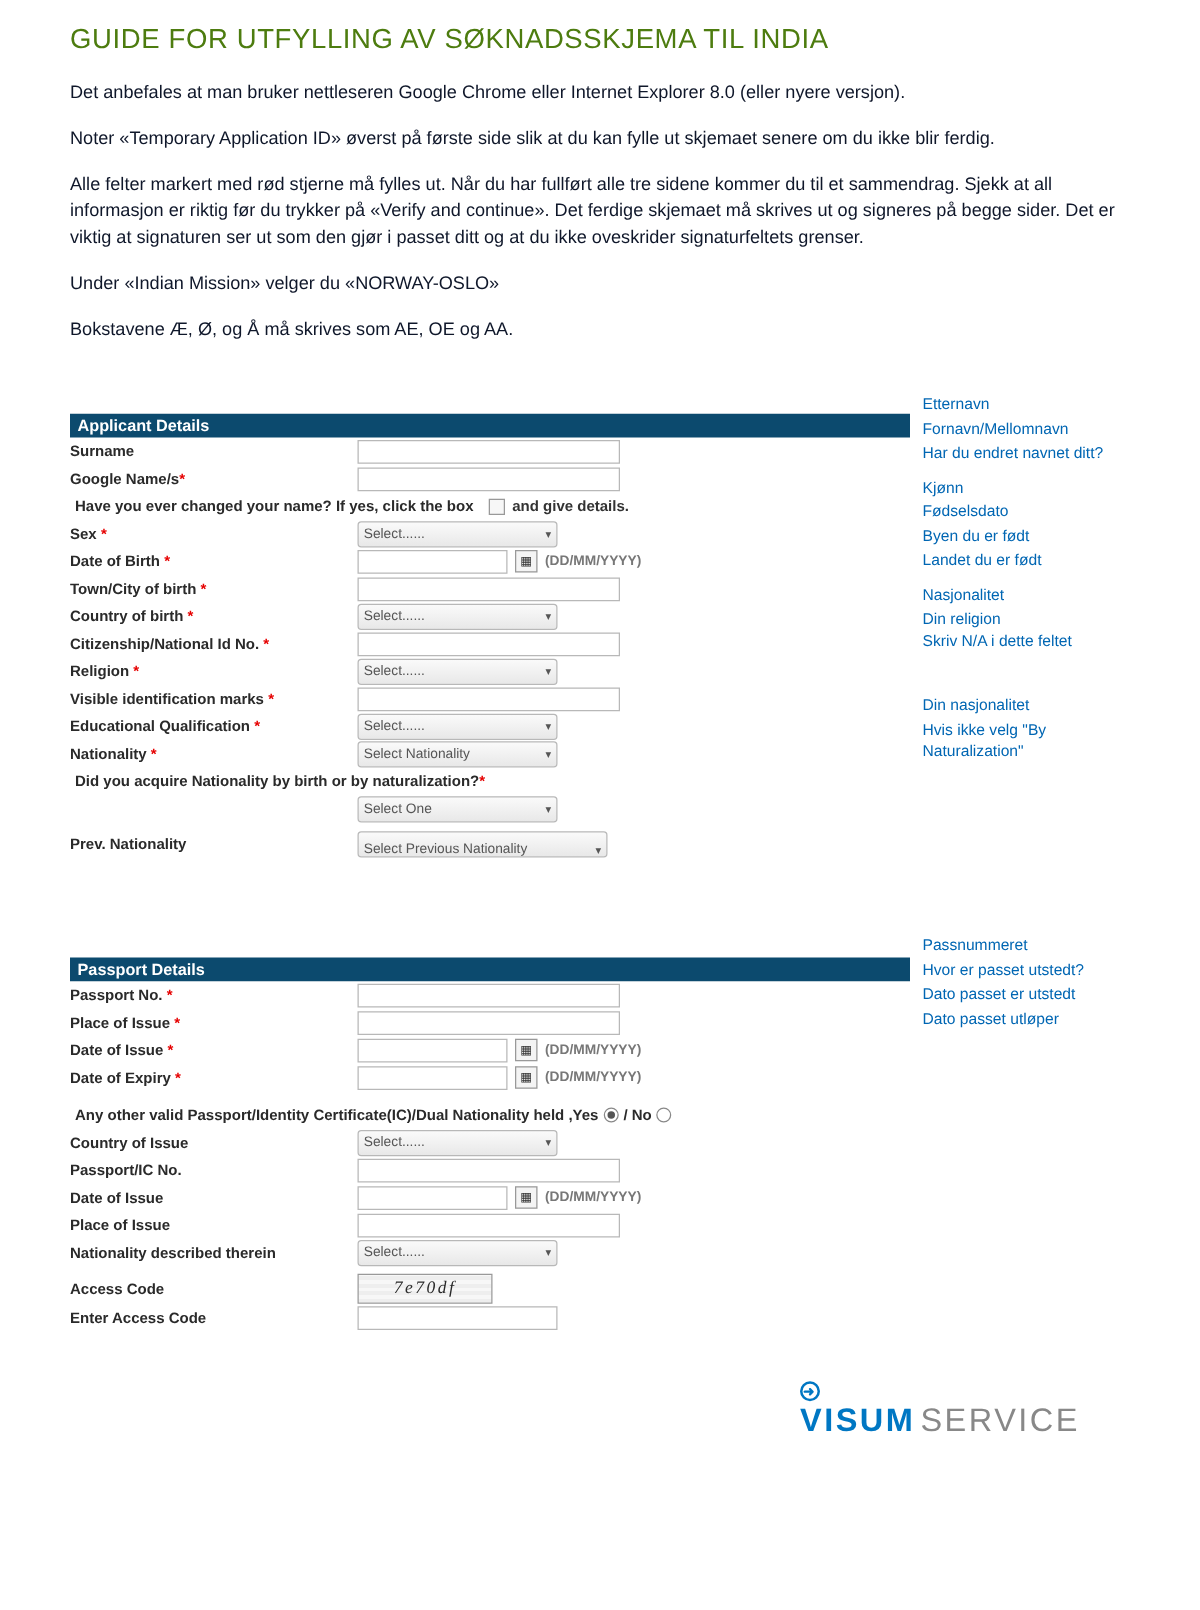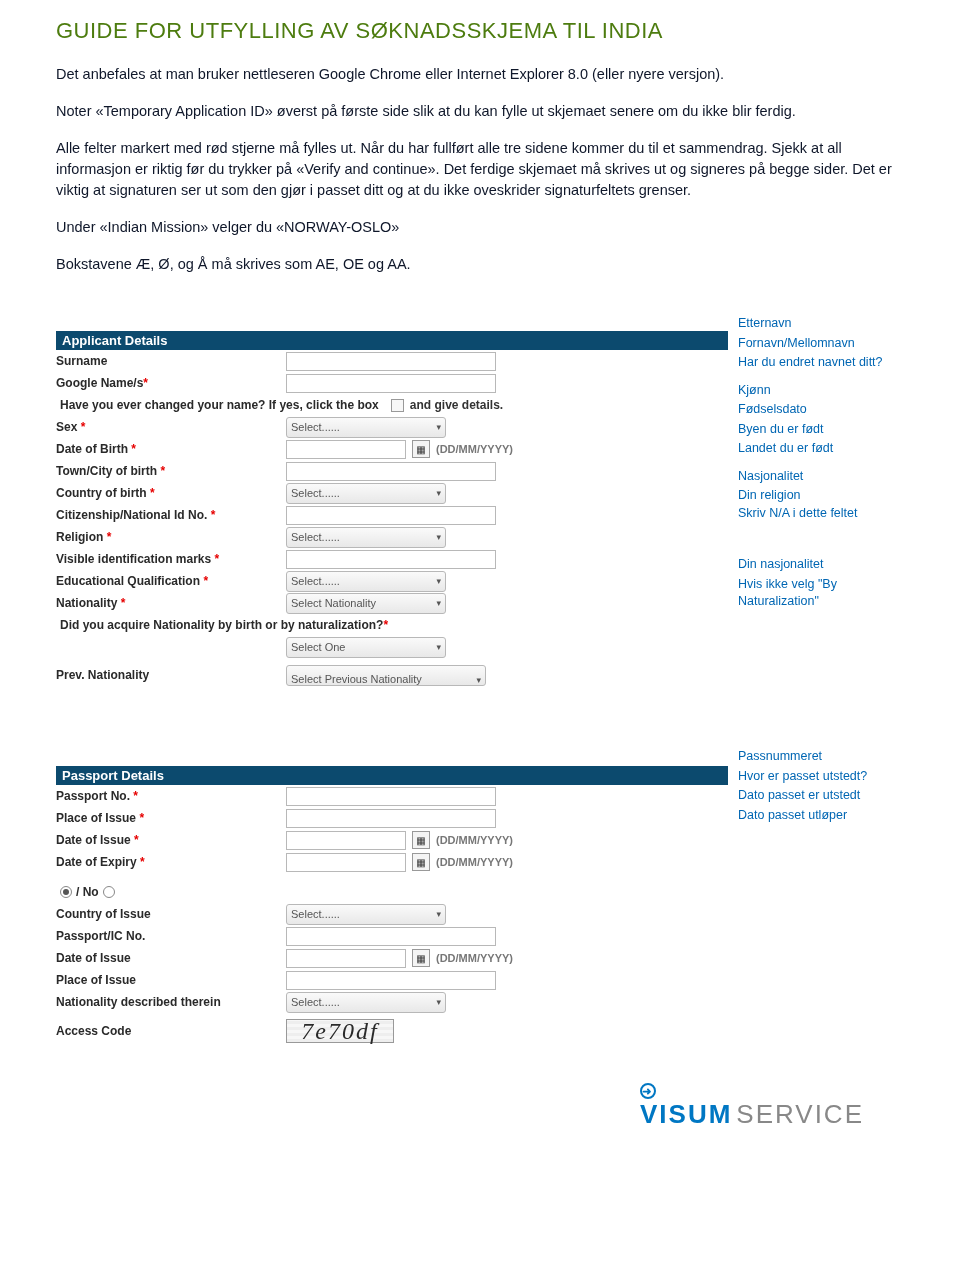--- a/index.html
+++ b/index.html
@@ -49,21 +49,21 @@
     width: 18px; height: 18px; border: 1px solid #999; background: #f4f4f4;
     display: inline-flex; align-items: center; justify-content: center; font-size: 10px;
   }
   .hint { color: #777; font-weight: bold; font-size: 11px; }
   .radio { width: 12px; height:12px; border:1px solid #888; border-radius:50%; display:inline-block; vertical-align:middle; background:#fff; position:relative; }
   .radio.on::after { content:""; position:absolute; inset:2px; background:#555; border-radius:50%; }
   .cb { width: 13px; height:13px; border:1px solid #999; background:#f7f7f7; display:inline-block; vertical-align:middle; }
   .captcha {
     width: 108px; height: 24px; border:1px solid #999;
     background: repeating-linear-gradient(0deg,#eee,#eee 3px,#f7f7f7 3px,#f7f7f7 6px);
-    font-family: serif; font-style: italic; font-size: 24px; letter-spacing: 2px;
+    font-family: serif; font-style: italic; font-size: 14px; letter-spacing: 2px;
     display:inline-flex; align-items:center; justify-content:center; color:#2a2a2a;
   }
   .annot-block { display: flex; }
   .annot-block .left-col { width: 672px; }
   .annot-block .right-col {
     flex: 1; padding-left: 10px; color:#0066b3; font-size:12.5px; line-height:1.4;
   }
   .right-col div { margin-bottom: 2px; }
   .right-col .tight { margin-bottom: 0; }
   .right-col .spacer { height: 6px; }
@@ -258,20 +258,21 @@
       <div class="form-row">
         <div class="lbl"><span>Date of Expiry</span> <span class="ast">*</span></div>
         <div class="field">
           <div class="tinput short"></div>
           <span class="cal-icon">▦</span>
           <span class="hint">(DD/MM/YYYY)</span>
         </div>
       </div>
       <div class="form-row" style="margin-top:8px;">
         <div class="lbl" style="width:auto; text-align:left; padding-left:4px; display:flex; align-items:center; gap:4px;">
+          <span>Any other valid Passport/Identity Certificate(IC)/Dual Nationality held ,Yes</span>
           <span class="radio on"></span>
           <span>/ No</span>
           <span class="radio"></span>
         </div>
       </div>
       <div class="form-row">
         <div class="lbl"><span>Country of Issue</span></div>
         <div class="field">
             <div class="select">
               <span>Select......</span>
@@ -305,20 +306,26 @@
             <div class="select">
               <span>Select......</span>
               <span class="caret">▾</span>
             </div>
           </div>
       </div>
       <div class="form-row" style="margin-top:6px;">
         <div class="lbl"><span>Access Code</span></div>
         <div class="field">
             <div class="captcha">7e70df</div>
+          </div>
+      </div>
+      <div class="form-row">
+        <div class="lbl"><span>Enter Access Code</span></div>
+        <div class="field">
+            <div class="tinput"></div>
           </div>
       </div>
     </div>
   </div>
 
   <div class="right-col" style="padding-top:22px;">
     <div>Passnummeret</div>
     <div>Hvor er passet utstedt?</div>
     <div>Dato passet er utstedt</div>
     <div>Dato passet utløper</div>

